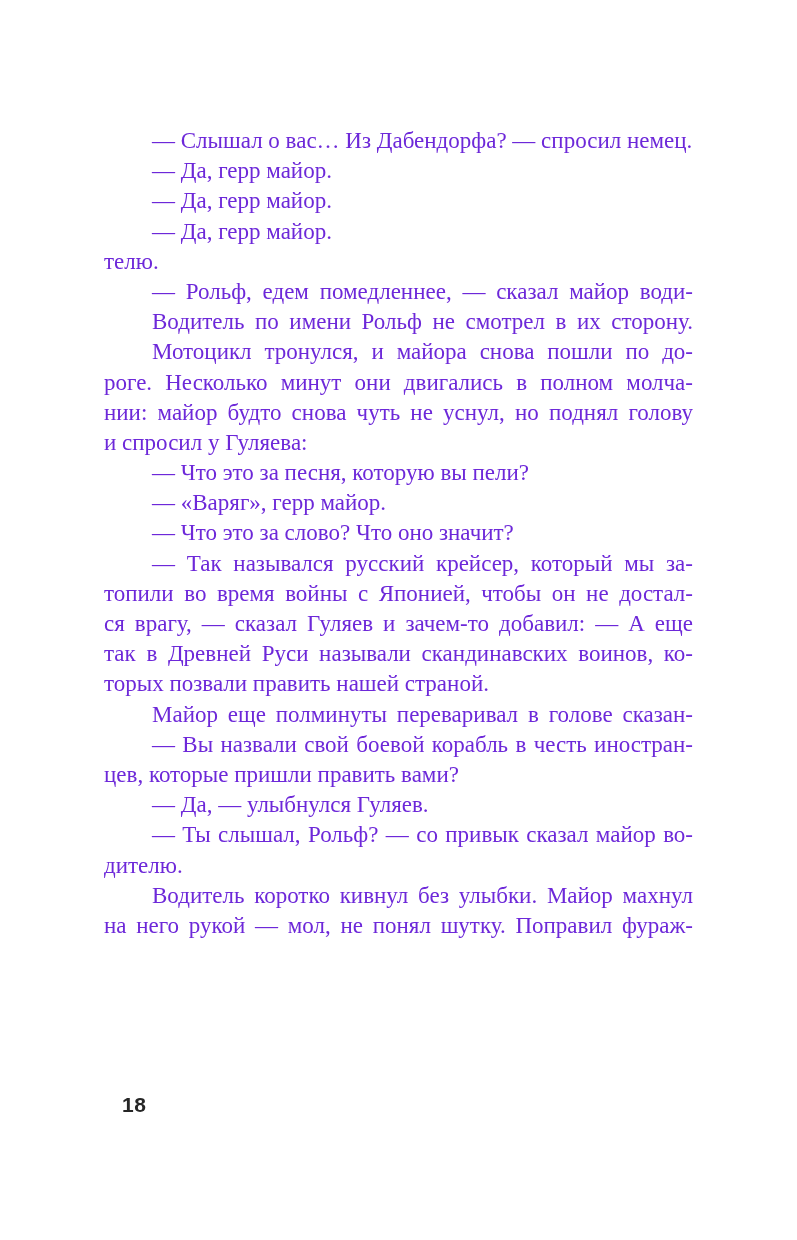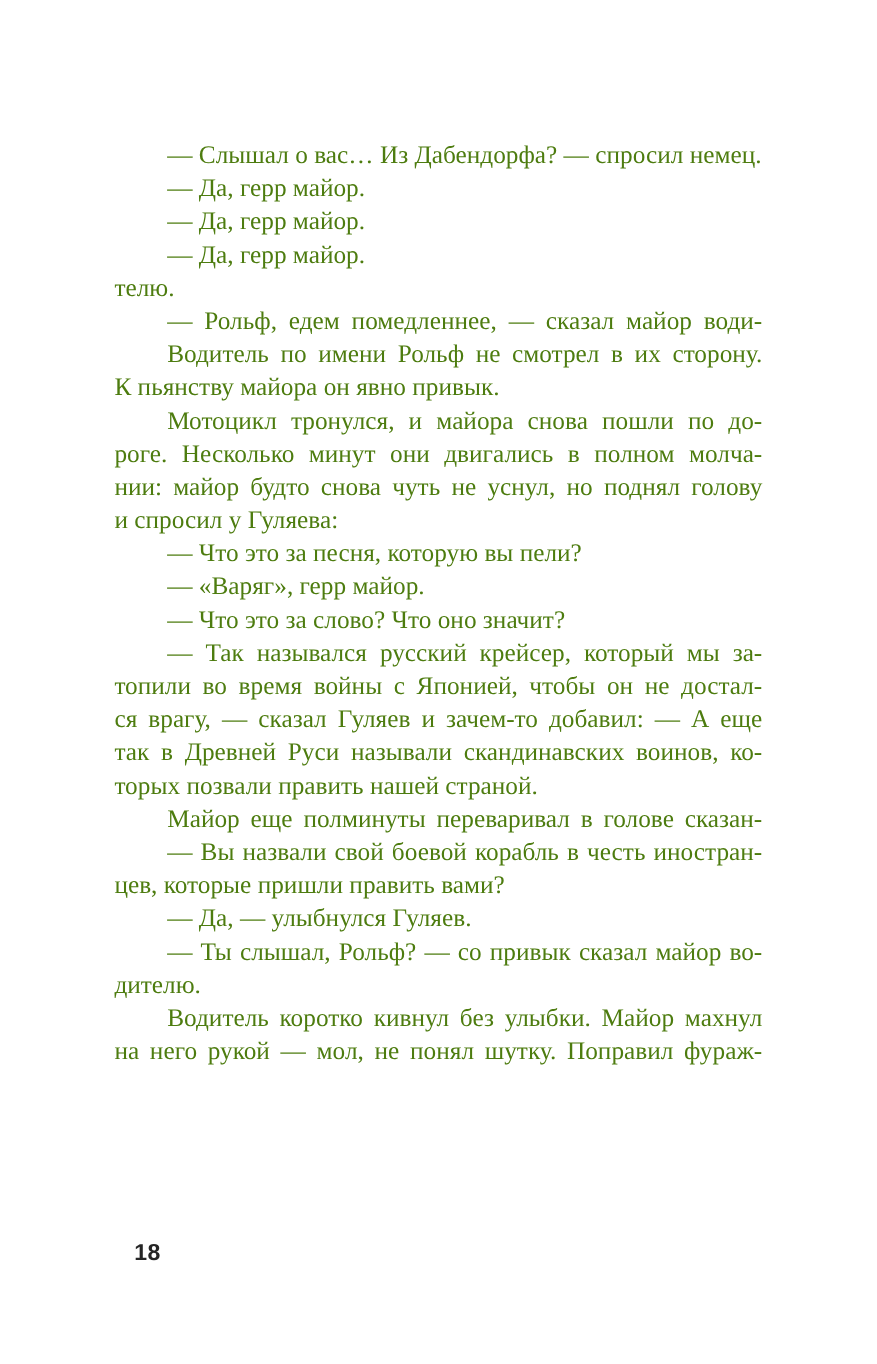--- a/index.html
+++ b/index.html
@@ -18,63 +18,62 @@
     height: 1240px;
     background: #ffffff;
   }
   .text-block {
     position: absolute;
     left: 104px;
     top: 126px;
     width: 589px;
     font-family: "Liberation Serif", "DejaVu Serif", serif;
     font-size: 23px;
-    color: #4d7c0f;
+    color: #6d28d9;
     -webkit-font-smoothing: antialiased;
   }
   .ln {
     height: 30.2px;
     line-height: 30.2px;
     white-space: normal;
     text-align: left;
   }
   
   .ind {
     text-indent: 48px;
   }
   
   .j {
     text-align: justify;
     text-align-last: justify;
   }
   .pagenum {
     position: absolute;
     left: 122px;
-    top: 1128px;
+    top: 1094px;
     font-family: "Liberation Sans", sans-serif;
     font-weight: 700;
     font-size: 21px;
     line-height: 21px;
     color: #262626;
     letter-spacing: 0.5px;
   }
 </style>
 </head>
 <body>
 
 <div class="page">
   <div class="text-block">
     <div class="ln ind">— Слышал о вас… Из Дабендорфа? — спросил немец.</div>
     <div class="ln ind">— Да, герр майор.</div>
     <div class="ln ind">— Да, герр майор.</div>
     <div class="ln ind">— Да, герр майор.</div>
     <div class="ln">телю.</div>
     <div class="ln ind j">— Рольф, едем помедленнее, — сказал майор води-</div>
     <div class="ln ind j">Водитель по имени Рольф не смотрел в их сторону.</div>
-    <div class="ln">К пьянству майора он явно привык.</div>
     <div class="ln ind j">Мотоцикл тронулся, и майора снова пошли по до-</div>
     <div class="ln j">роге. Несколько минут они двигались в полном молча-</div>
     <div class="ln j">нии: майор будто снова чуть не уснул, но поднял голову</div>
     <div class="ln">и спросил у Гуляева:</div>
     <div class="ln ind">— Что это за песня, которую вы пели?</div>
     <div class="ln ind">— «Варяг», герр майор.</div>
     <div class="ln ind">— Что это за слово? Что оно значит?</div>
     <div class="ln ind j">— Так назывался русский крейсер, который мы за-</div>
     <div class="ln j">топили во время войны с Японией, чтобы он не достал-</div>
     <div class="ln j">ся врагу, — сказал Гуляев и зачем-то добавил: — А еще</div>

